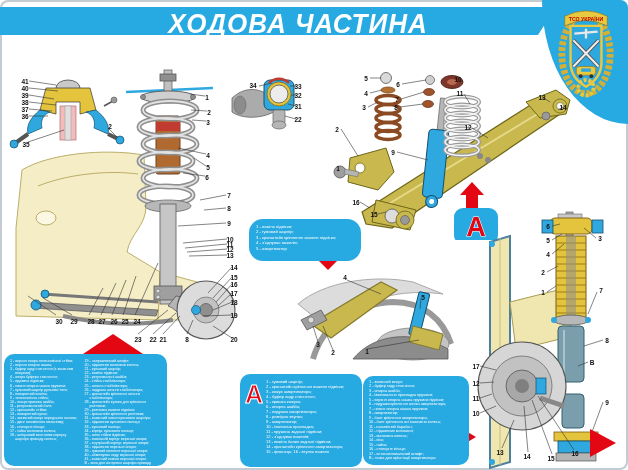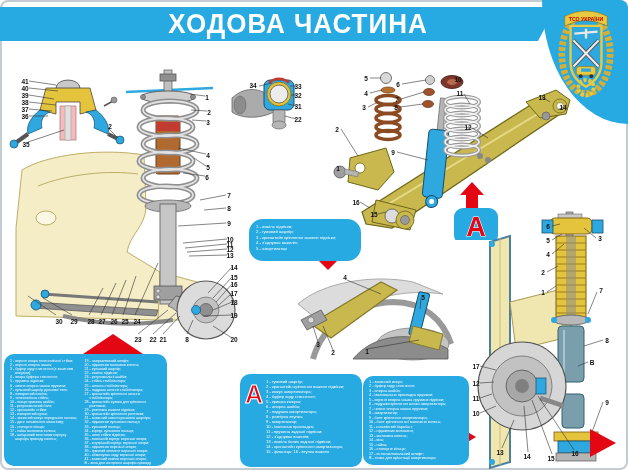--- a/index.html
+++ b/index.html
@@ -1,22 +1,22 @@
 <!DOCTYPE html>
 <html><head>
 <meta charset="utf-8">
 <style>
   html,body{margin:0;padding:0;background:#fff;}
   #poster{position:relative;width:628px;height:470px;background:#fff;overflow:hidden;
     font-family:"Liberation Sans",sans-serif;border-radius:8px;
     box-shadow:inset 0 0 0 2px #c3ccd3;}
   .abs{position:absolute;}
   
-  #banner{left:0;top:7px;width:556px;height:34px;background:#27A9E1;
-    clip-path:polygon(0 0,556px 0,538px 100%,0 100%);}
+  #banner{left:0;top:7px;width:556px;height:28px;background:#27A9E1;
+    clip-path:polygon(0 0,556px 0,538px 100%,0 100%);font-style:italic;}
   #banner .t{display:block;text-align:center;color:#fff;font-weight:bold;font-size:26px;
     line-height:34px;letter-spacing:1px;text-indent:40px;transform:scaleY(1.05);}
   #corner-blob{right:0;top:0;width:86px;height:124px;background:#27A9E1;
     border-bottom-left-radius:100% 100%;}
   
   .legend{background:#27A9E1;color:#fff;border-radius:10px;box-sizing:border-box;}
   .lg-line{padding-left:5px;text-indent:-5px;}
   #legend-front{left:4px;top:354px;width:163px;height:112px;padding:5px 4px 3px 6px;
     display:flex;gap:4px;font-size:3.6px;line-height:1.14;}
   #legend-front .c1{width:72px;}

